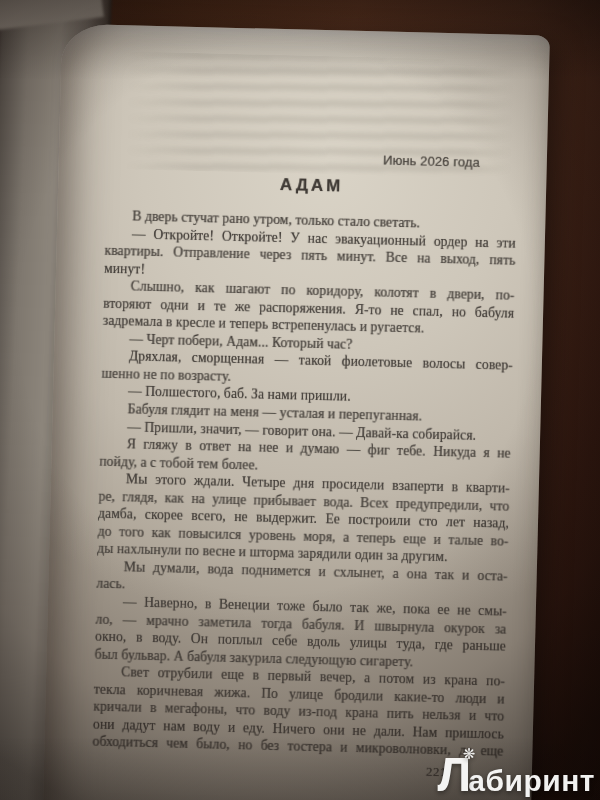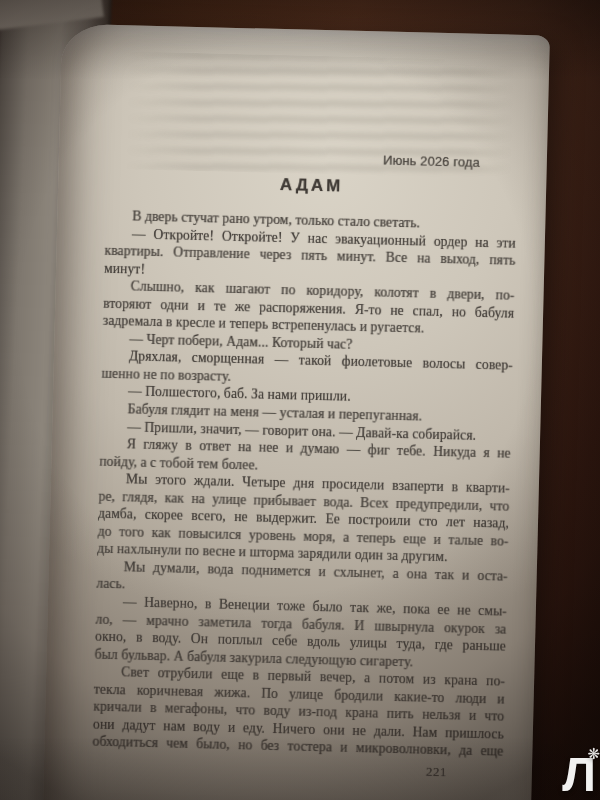--- a/index.html
+++ b/index.html
@@ -124,14 +124,15 @@
           <div class="line">обходиться чем было, но без тостера и микроволновки, да еще</div>
         </div>
       <div class="pagenum">221</div>
     </div>
   </div>
 
   <div class="vignette"></div>
 
   <div class="watermark">
     <span class="wm-initial"><span>Л</span><span class="wm-doodle">❋</span></span>
+    <span class="wm-rest">абиринт</span>
   </div>
 </div>
 
 </body></html>

